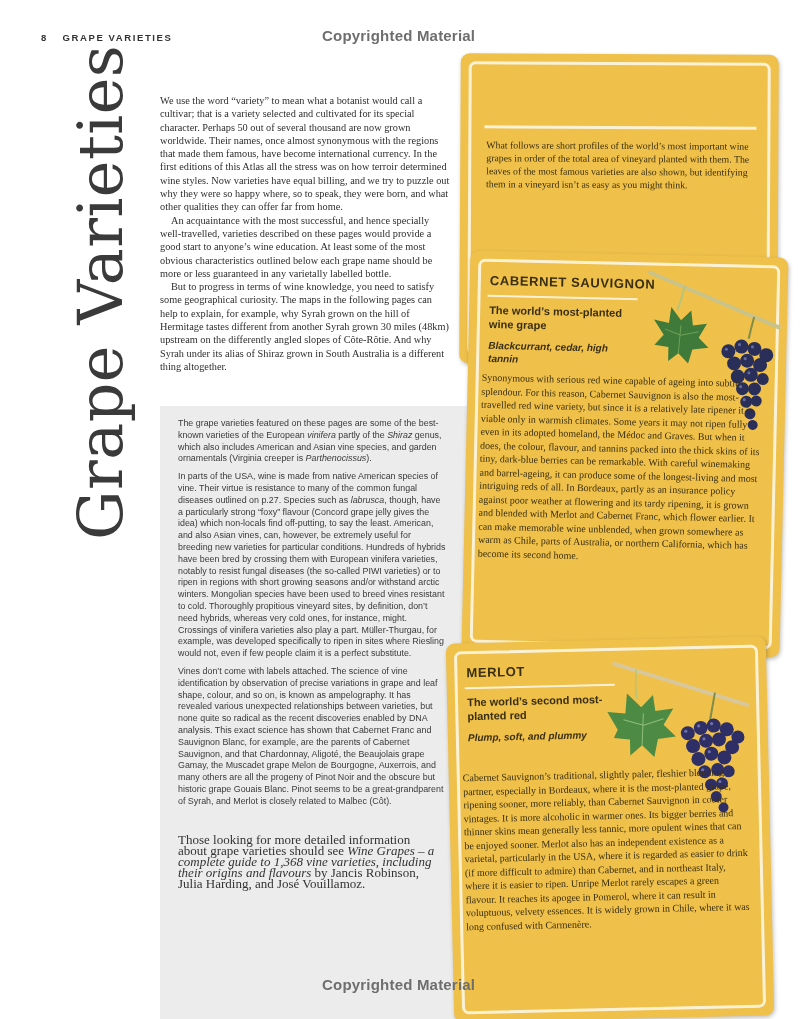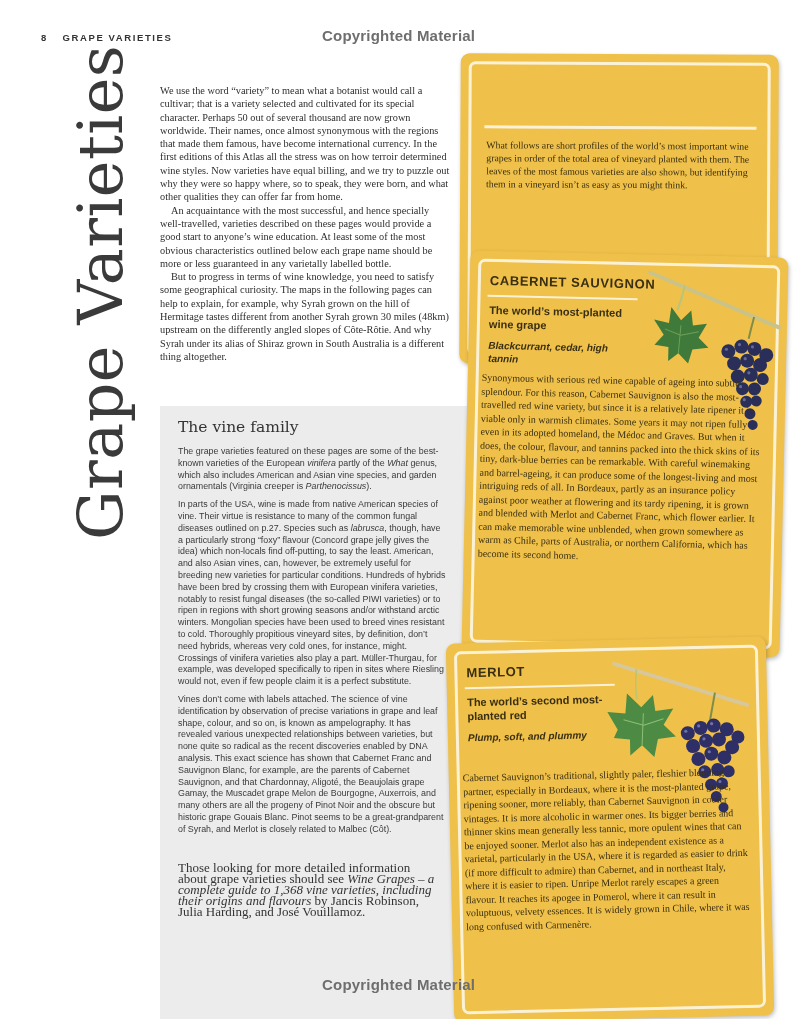--- a/index.html
+++ b/index.html
@@ -8,21 +8,21 @@
 
   .running-head { position: absolute; top: 32px; left: 41px; font-family: "Liberation Sans", sans-serif; font-size: 9.5px; font-weight: bold; letter-spacing: 1.6px; color: #333; }
   .running-head .page-num { margin-right: 12px; letter-spacing: 0; }
 
   .watermark { position: absolute; left: 322px; font-family: Liberation Sans, sans-serif; font-size: 15px; color: #6e6e6e; font-weight: bold; letter-spacing: 0.2px; }
   .watermark.top { top: 27px; }
   .watermark.bottom { top: 976px; z-index: 20; }
 
   .vertical-title { position: absolute; left: 66px; top: 540px; width: 460px; height: 70px; transform-origin: 0 0; transform: rotate(-90deg); font-family: "DejaVu Serif", "Liberation Serif", serif; font-size: 62px; color: #3a3a3a; white-space: nowrap; line-height: 70px; letter-spacing: 0.5px; }
 
-  .intro { position: absolute; left: 160px; top: 84px; width: 290px; font-size: 10.3px; line-height: 13.3px; color: #2e2e2e; }
+  .intro { position: absolute; left: 160px; top: 94px; width: 290px; font-size: 10.3px; line-height: 13.3px; color: #2e2e2e; }
   .intro p { text-indent: 0; }
   .intro p + p { text-indent: 11px; }
 
   .vine-family { position: absolute; left: 160px; top: 406px; width: 320px; height: 613px; background: #ececec; padding: 12px 0 0 18px; }
   .vine-family h2 { font-family: "DejaVu Serif", serif; font-weight: normal; font-size: 15.5px; color: #333; margin-bottom: 10px; }
   .vine-family p.sans { font-family: "Liberation Sans", sans-serif; font-size: 8.9px; line-height: 11.8px; color: #3a3a3a; width: 268px; margin-bottom: 6px; }
   .vine-family p.ref { font-size: 13px; line-height: 11px; color: #333; width: 260px; margin-top: 26px; }
   .vine-family em { font-style: italic; }
 
   .card { position: absolute; background: #efc04a; border-radius: 9px; box-shadow: 1px 2px 4px rgba(0,0,0,0.25); }
@@ -59,22 +59,21 @@
 
 <div class="vertical-title">Grape Varieties</div>
 
 <div class="intro">
   <p>We use the word “variety” to mean what a botanist would call a cultivar; that is a variety selected and cultivated for its special character. Perhaps 50 out of several thousand are now grown worldwide. Their names, once almost synonymous with the regions that made them famous, have become international currency. In the first editions of this Atlas all the stress was on how terroir determined wine styles. Now varieties have equal billing, and we try to puzzle out why they were so happy where, so to speak, they were born, and what other qualities they can offer far from home.</p>
   <p>An acquaintance with the most successful, and hence specially well-travelled, varieties described on these pages would provide a good start to anyone’s wine education. At least some of the most obvious characteristics outlined below each grape name should be more or less guaranteed in any varietally labelled bottle.</p>
   <p>But to progress in terms of wine knowledge, you need to satisfy some geographical curiosity. The maps in the following pages can help to explain, for example, why Syrah grown on the hill of Hermitage tastes different from another Syrah grown 30 miles (48km) upstream on the differently angled slopes of Côte-Rôtie. And why Syrah under its alias of Shiraz grown in South Australia is a different thing altogether.</p>
 </div>
 
 <div class="vine-family">
-  <h2>The vine family</h2>
-  <p class="sans"><span>The grape varieties featured on these pages are some of the best-known varieties of the European </span><em>vinifera</em><span> partly of the </span><em>What</em><span> genus, which also includes American and Asian vine species, and garden ornamentals (Virginia creeper is </span><em>Parthenocissus</em><span>).</span></p>
+  <p class="sans"><span>The grape varieties featured on these pages are some of the best-known varieties of the European </span><em>vinifera</em><span> partly of the </span><em>Shiraz</em><span> genus, which also includes American and Asian vine species, and garden ornamentals (Virginia creeper is </span><em>Parthenocissus</em><span>).</span></p>
   <p class="sans"><span>In parts of the USA, wine is made from native American species of vine. Their virtue is resistance to many of the common fungal diseases outlined on p.27. Species such as </span><em>labrusca</em><span>, though, have a particularly strong “foxy” flavour (Concord grape jelly gives the idea) which non-locals find off-putting, to say the least. American, and also Asian vines, can, however, be extremely useful for breeding new varieties for particular conditions. Hundreds of hybrids have been bred by crossing them with European vinifera varieties, notably to resist fungal diseases (the so-called PIWI varieties) or to ripen in regions with short growing seasons and/or withstand arctic winters. Mongolian species have been used to breed vines resistant to cold. Thoroughly propitious vineyard sites, by definition, don’t need hybrids, whereas very cold ones, for instance, might. Crossings of vinifera varieties also play a part. Müller-Thurgau, for example, was developed specifically to ripen in sites where Riesling would not, even if few people claim it is a perfect substitute.</span></p>
   <p class="sans">Vines don’t come with labels attached. The science of vine identification by observation of precise variations in grape and leaf shape, colour, and so on, is known as ampelography. It has revealed various unexpected relationships between varieties, but none quite so radical as the recent discoveries enabled by DNA analysis. This exact science has shown that Cabernet Franc and Sauvignon Blanc, for example, are the parents of Cabernet Sauvignon, and that Chardonnay, Aligoté, the Beaujolais grape Gamay, the Muscadet grape Melon de Bourgogne, Auxerrois, and many others are all the progeny of Pinot Noir and the obscure but historic grape Gouais Blanc. Pinot seems to be a great-grandparent of Syrah, and Merlot is closely related to Malbec (Côt).</p>
   <p class="ref"><span>Those looking for more detailed information about grape varieties should see </span><em>Wine Grapes – a complete guide to 1,368 vine varieties, including their origins and flavours</em><span> by Jancis Robinson, Julia Harding, and José Vouillamoz.</span></p>
 </div>
 
 <div class="card card-top">
   <div class="inner"></div>
   <div class="rule"></div>
   <p>What follows are short profiles of the world’s most important wine grapes in order of the total area of vineyard planted with them. The leaves of the most famous varieties are also shown, but identifying them in a vineyard isn’t as easy as you might think.</p>
 </div>

